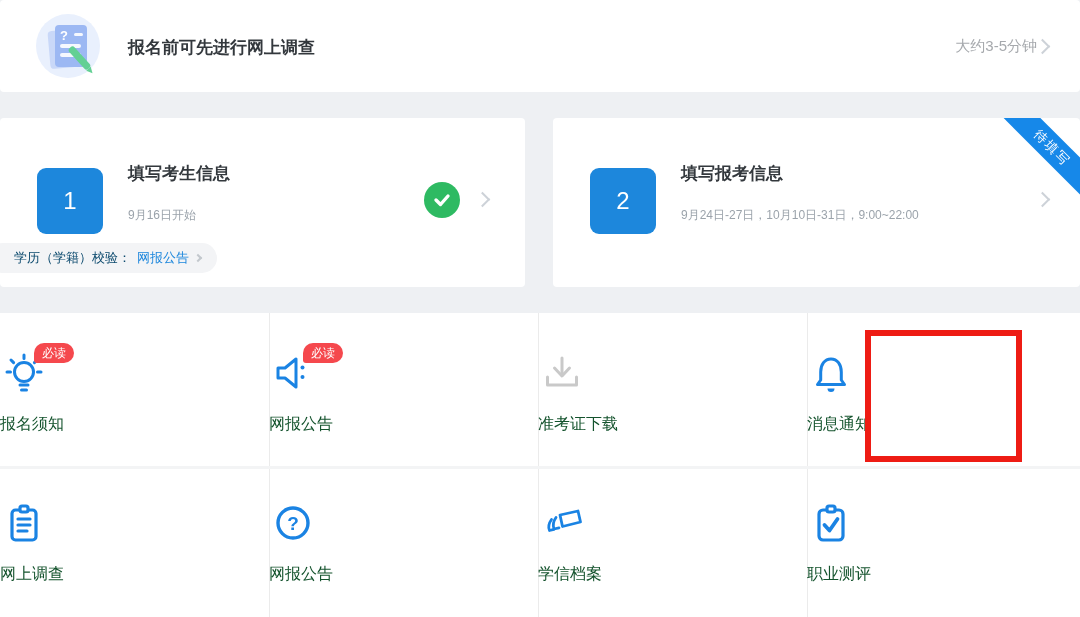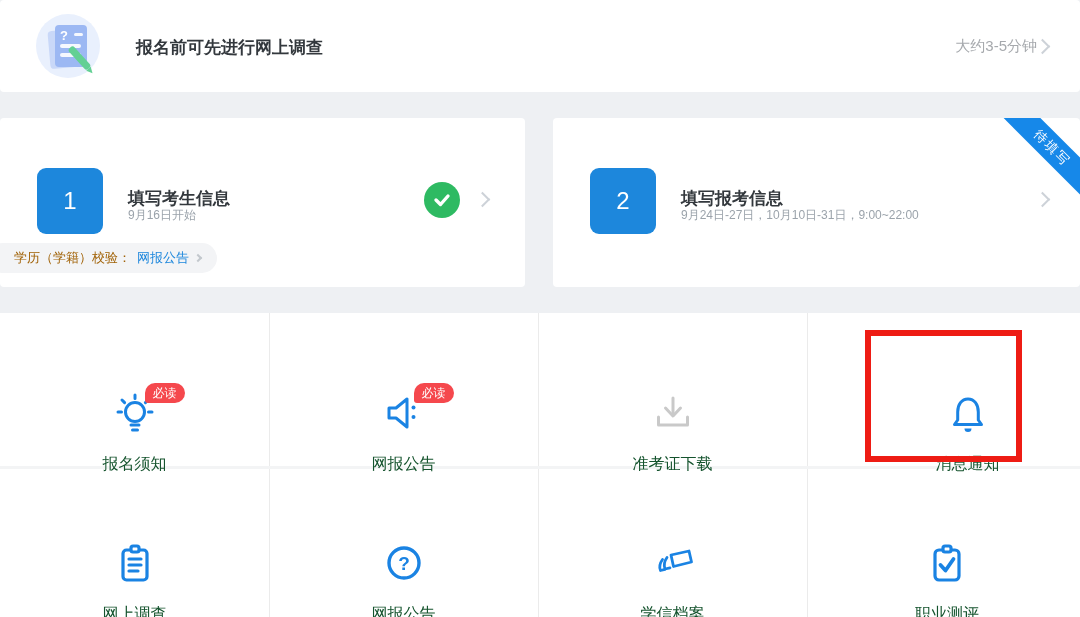--- a/index.html
+++ b/index.html
@@ -11,48 +11,48 @@
   .banner { position:absolute; left:0; top:0; width:1080px; height:92px; background:#fff; border-radius:4px; }
   .banner-icon { position:absolute; left:36px; top:14px; width:64px; height:64px; border-radius:50%; background:#e9f0fd; }
   .doc-back { position:absolute; left:13px; top:16px; width:28px; height:38px; background:#c9d8f8; border-radius:4px; transform:rotate(-5deg); }
   .doc-front { position:absolute; left:19px; top:11px; width:32px; height:42px; background:#9cb8f3; border-radius:4px; }
   .doc-q { position:absolute; left:5px; top:3px; color:#fff; font-size:13px; font-weight:bold; }
   .doc-dash { position:absolute; right:4px; top:8px; width:9px; height:3px; background:#fff; border-radius:2px; opacity:.9; }
   .doc-line1 { position:absolute; left:5px; top:19px; width:21px; height:3.5px; background:#fff; border-radius:2px; opacity:.9; }
   .doc-line2 { position:absolute; left:5px; top:28px; width:21px; height:3.5px; background:#fff; border-radius:2px; opacity:.9; }
   .pencil { position:absolute; left:40px; top:30px; width:7px; height:28px; background:#63d094; border-radius:3px; transform:rotate(-42deg); }
   .pencil:after { content:""; position:absolute; left:0; bottom:-6px; border-left:3.5px solid transparent; border-right:3.5px solid transparent; border-top:6px solid #63d094; }
-  .banner-title { position:absolute; left:136px; top:36px; font-size:17px; font-weight:bold; color:#33383d; }
+  .banner-title { position:absolute; left:128px; top:36px; font-size:17px; font-weight:bold; color:#33383d; }
   .banner-right { position:absolute; right:32px; top:0; height:92px; display:flex; align-items:center; }
   .banner-duration { font-size:15px; color:#a6a9ad; }
   .chev { display:inline-block; width:9px; height:9px; border-top:2px solid #cdd2d8; border-right:2px solid #cdd2d8; transform:rotate(45deg); }
   .chev.big { width:11px; height:11px; }
 
   
   .card { position:absolute; top:118px; height:169px; background:#fff; border-radius:4px; }
   .card1 { left:0; width:525px; }
   .card2 { left:553px; width:527px; overflow:hidden; }
   .step-square { position:absolute; left:37px; top:50px; width:66px; height:66px; background:#1d87dc; border-radius:9px; color:#fff; font-size:24px; display:flex; align-items:center; justify-content:center; }
-  .step-title { position:absolute; left:128px; top:69px; font-size:17px; font-weight:bold; color:#33383d; }
+  .step-title { position:absolute; left:128px; top:44px; font-size:17px; font-weight:bold; color:#33383d; }
   .step-sub { position:absolute; left:128px; top:89px; font-size:12px; color:#9ba3ab; }
   .check-circle { position:absolute; left:424px; top:64px; width:36px; height:36px; border-radius:50%; background:#2eba62; display:flex; align-items:center; justify-content:center; }
   .card-chev { position:absolute; top:76px; }
   .card1 .card-chev { left:477px; }
   .card2 .card-chev { right:32px; }
   .footnote { position:absolute; left:-12px; top:125px; height:30px; background:#f3f4f6; border-radius:16px; display:flex; align-items:center; gap:6px; padding:0 16px 0 26px; }
-  .footnote-label { font-size:13px; color:#a16207; }
+  .footnote-label { font-size:13px; color:#0c4a6e; }
   .footnote-link { font-size:13px; color:#1d87dc; cursor:pointer; }
   .footnote .chev { width:6px; height:6px; border-color:#c3c8cd; }
   .ribbon { position:absolute; top:17px; right:-31px; width:118px; transform:rotate(45deg); background:#1688e9; color:#fff; font-size:13px; text-align:center; padding:4px 0; letter-spacing:2px; }
 
   
   .grid { position:absolute; left:0; top:313px; width:1080px; height:304px; background:#fff; }
   .vline { position:absolute; top:313px; width:1px; height:304px; background:#ebebeb; }
   .hline { position:absolute; left:0; top:466px; width:1080px; height:3px; background:#f3f4f5; }
-  .cell { position:absolute; display:flex; flex-direction:column; align-items:center; cursor:pointer;margin-top:40px; }
+  .cell { position:absolute; display:flex; flex-direction:column; align-items:flex-start; cursor:pointer; }
   .cell.r1 { top:313px; height:153px; padding-top:36px; }
   .cell.r2 { top:469px; height:148px; padding-top:30px; }
   .icon-wrap { position:relative; width:48px; height:48px; }
   .cell-label { margin-top:17px; font-size:16px; color:#14532d; }
   .badge { position:absolute; left:34px; top:-6px; background:#f5484d; color:#fff; font-size:12px; line-height:1; padding:4px 8px; border-radius:10px 10px 10px 3px; white-space:nowrap; }
   .highlight-box { position:absolute; left:865px; top:330px; width:157px; height:132px; border:6px solid #ee1c14; z-index:6; pointer-events:none; }
 </style>
 </head>
 <body>
 

